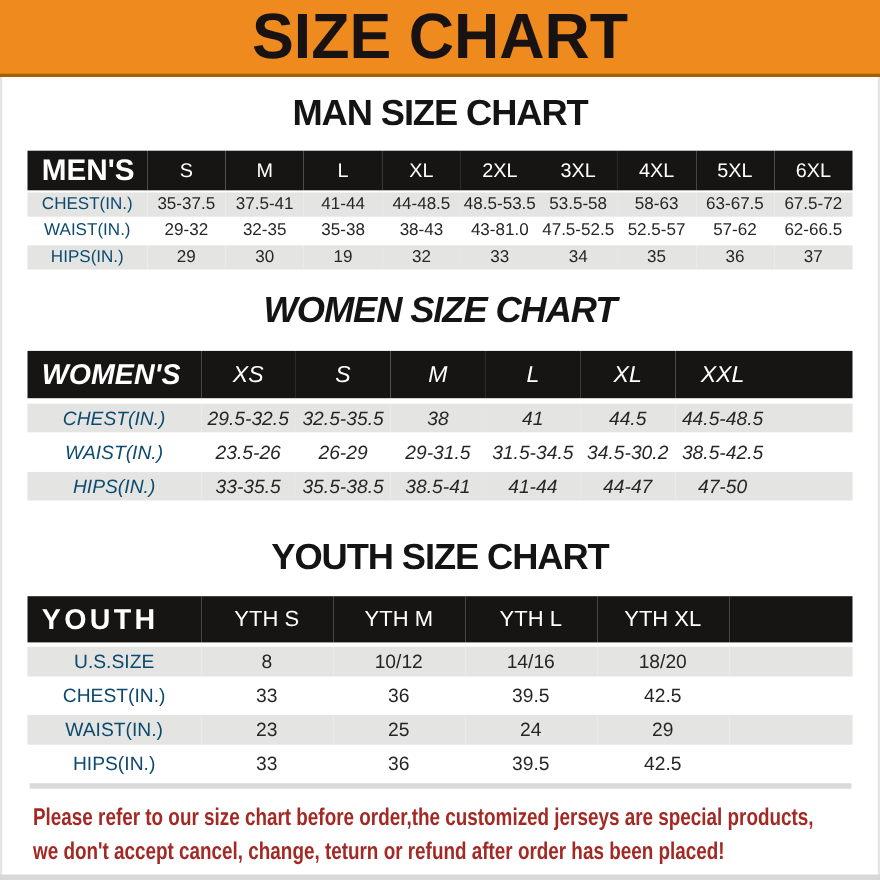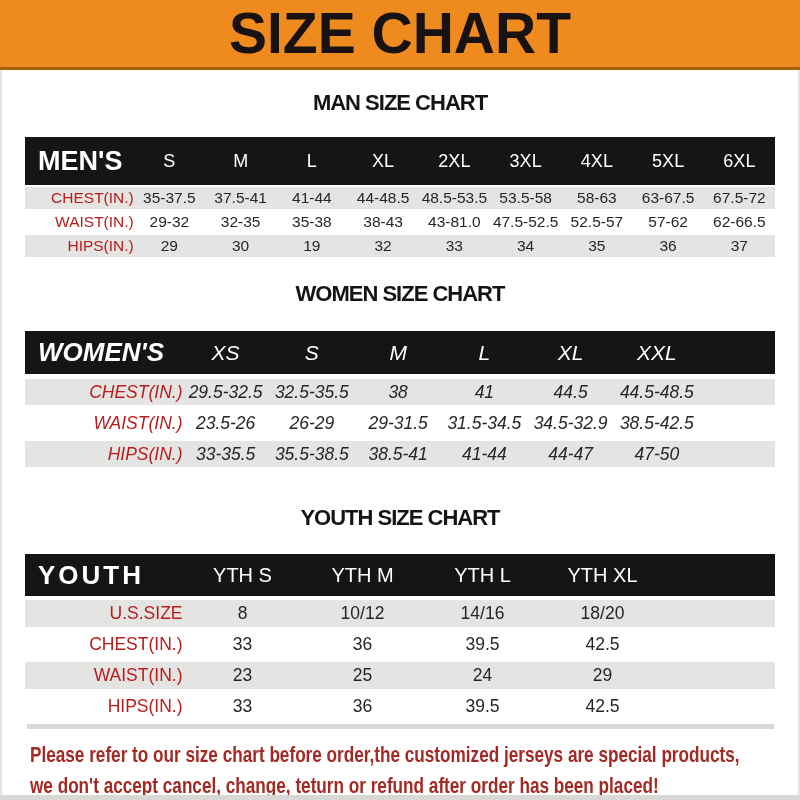--- a/index.html
+++ b/index.html
@@ -13,54 +13,54 @@
     height:67px;background:#ee8a1e;border-bottom:3px solid #a16207;
     display:flex;align-items:center;justify-content:center;
   }
   .banner .title{
     font-size:57px;font-weight:bold;color:#181312;letter-spacing:0px;
     transform:scaleY(1.02);line-height:1;
   }
   
   .sec-heading{
     margin:14px 0 0;text-align:center;font-weight:bold;color:#141414;
-    font-size:22px;letter-spacing:-1px;line-height:38px;
-  }
-  .sec-heading.women{margin-top:16px;}
+    font-size:33px;letter-spacing:-1px;line-height:38px;
+  }
+  .sec-heading.women{margin-top:16px;font-style:italic;}
   .sec-heading.youth{margin-top:27px;}
   
   table.tbl{
     width:750px;margin:13px auto 0;border-collapse:separate;table-layout:fixed;
   }
   table.man{border-spacing:0 2px;}
   table.women{border-spacing:0 5px;font-style:italic;}
   table.youth{border-spacing:0 4px;}
   tr.bar th{
     background:#171514;color:#ffffff;font-weight:normal;
     vertical-align:middle;text-align:center;padding:0;
   }
-  table.man   tr.bar th{height:48px;font-size:18px;}
+  table.man   tr.bar th{height:36px;font-size:18px;}
   table.women tr.bar th{height:43px;font-size:21px;}
   table.youth tr.bar th{height:42px;font-size:20px;}
   th.corner{
     text-align:left !important;padding-left:13px !important;
     font-weight:bold !important;
   }
   table.man   th.corner{font-size:27px !important;}
   table.women th.corner{font-size:26px !important;}
   table.youth th.corner{font-size:26px !important;letter-spacing:3px;}
   tbody td{
     text-align:center;vertical-align:middle;color:#262626;padding:0;
     background:#ffffff;
   }
   table.man   tbody td{height:22px;font-size:15.5px;}
   table.women tbody td{height:26px;font-size:17.5px;}
   table.youth tbody td{height:27px;font-size:17.5px;}
   tr.g td{background:#e4e4e2;}
-  td.rlabel{color:#b91c1c;text-align:right;}
+  td.rlabel{color:#0c4a6e;}
   
   .youth-strip{width:747px;height:5px;background:#dadad8;margin:0 auto;}
   .footer{margin:10px 0 0 30px;}
   .footer .line{
     white-space:nowrap;font-size:22px;font-weight:bold;color:#a32a24;
     line-height:31px;transform:scaleX(0.78);transform-origin:left center;
   }
   .bottom-strip{position:absolute;left:0;right:0;bottom:0;height:5px;background:#d8d8d6;}
 </style>
 </head>
@@ -176,21 +176,21 @@
         <td>44.5</td>
         <td>44.5-48.5</td>
         <td></td>
       </tr>
       <tr>
         <td class="rlabel">WAIST(IN.)</td>
         <td>23.5-26</td>
         <td>26-29</td>
         <td>29-31.5</td>
         <td>31.5-34.5</td>
-        <td>34.5-32.9</td>
+        <td>34.5-30.2</td>
         <td>38.5-42.5</td>
         <td></td>
       </tr>
       <tr class="g">
         <td class="rlabel">HIPS(IN.)</td>
         <td>33-35.5</td>
         <td>35.5-38.5</td>
         <td>38.5-41</td>
         <td>41-44</td>
         <td>44-47</td>

